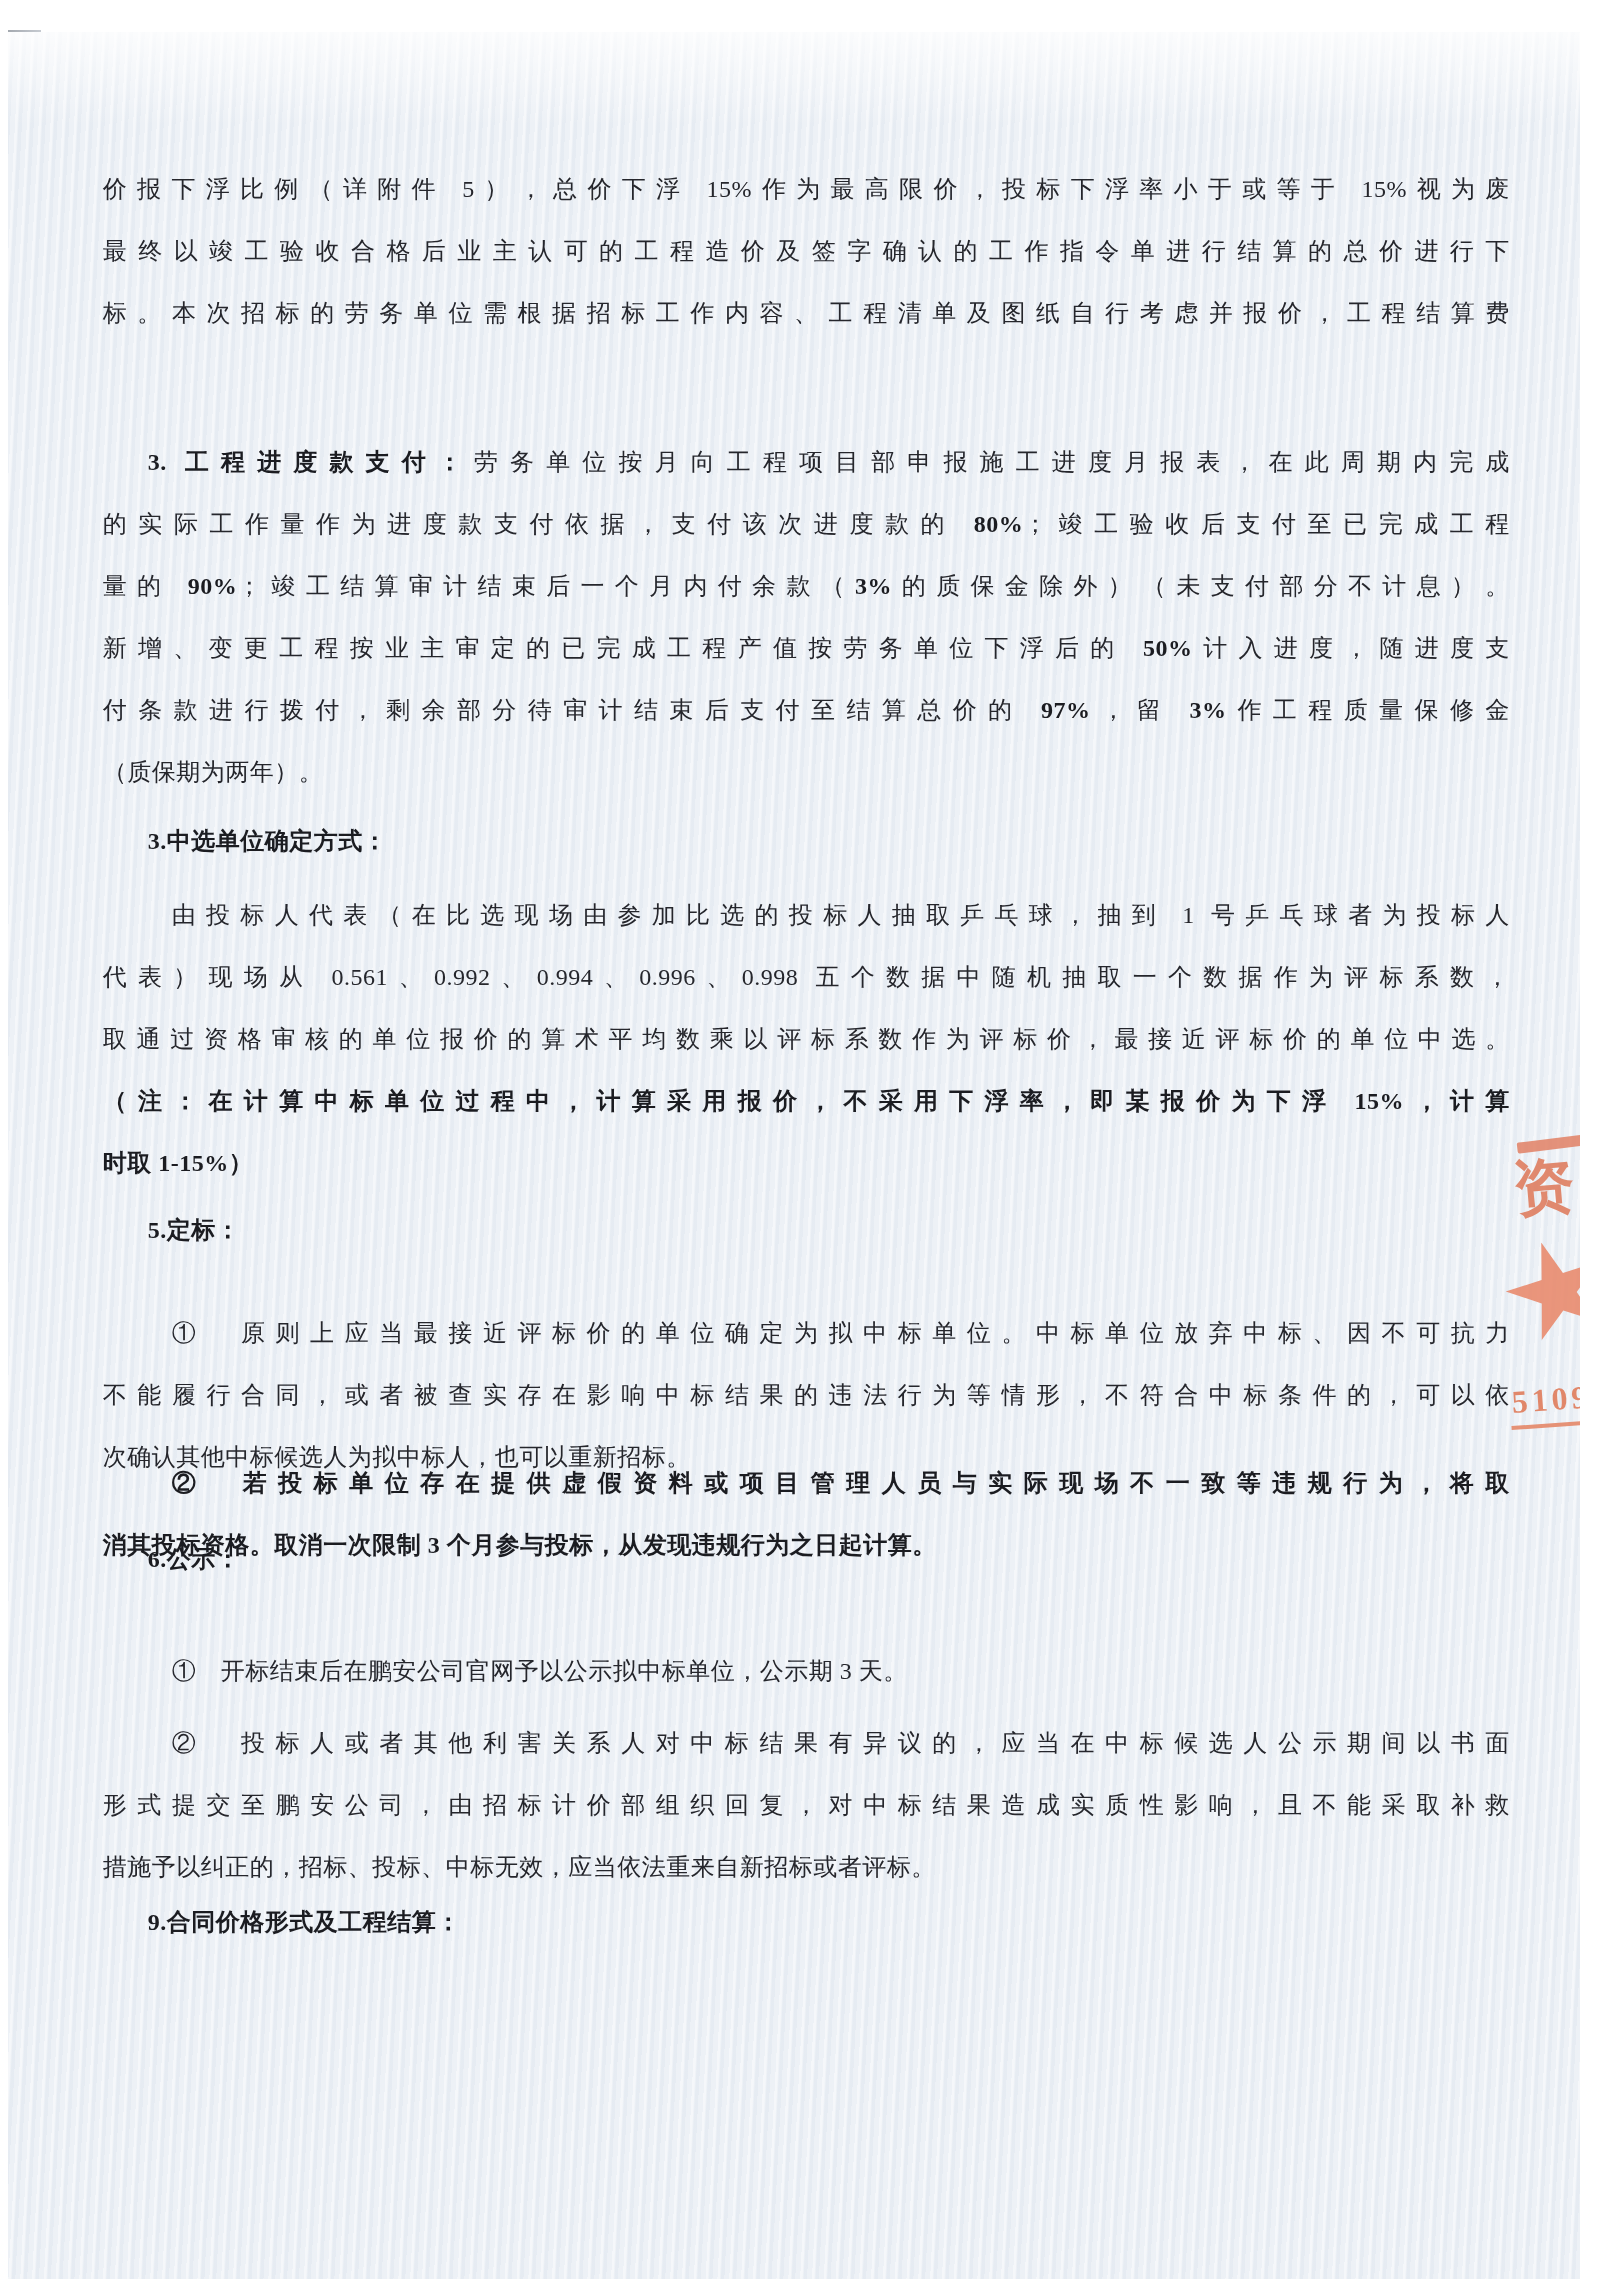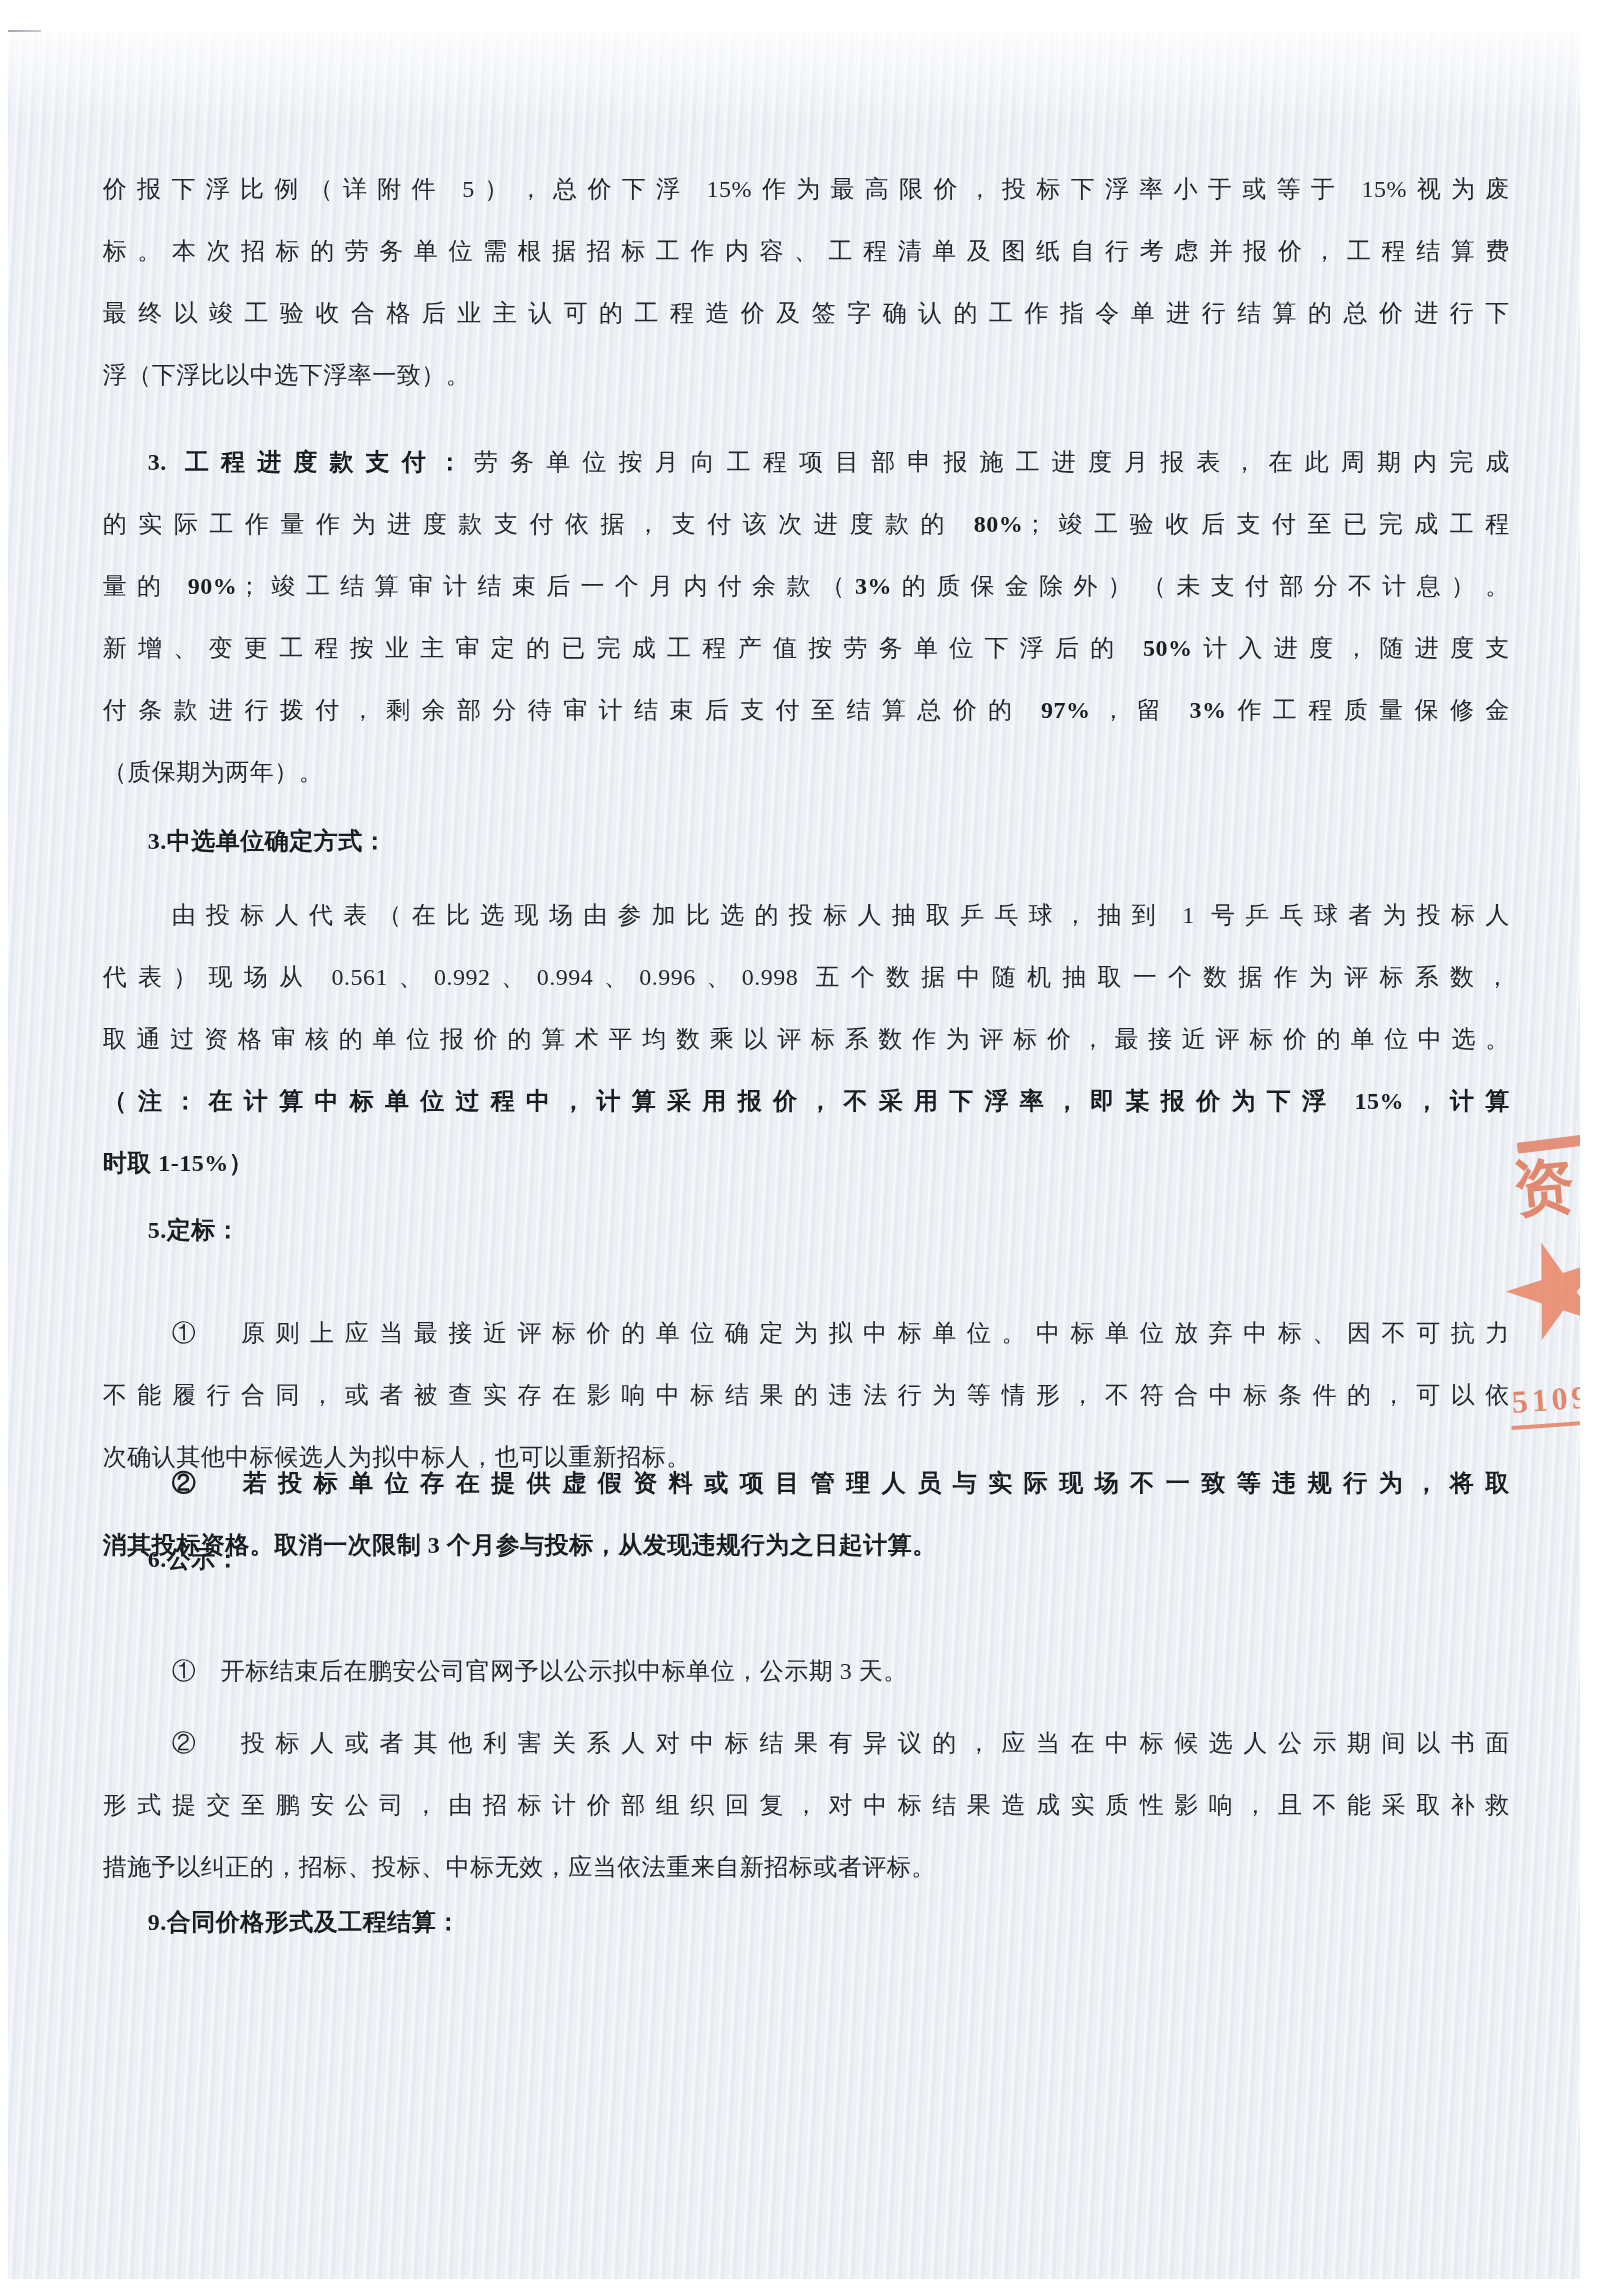--- a/index.html
+++ b/index.html
@@ -77,23 +77,22 @@
 </head>
 <body>
 
 <div class="scan">
   <div class="corner-mark"></div>
 
   <div class="paper">
 
     <div class="para p1">
         <div class="line fill"><span>价报下浮比例（详附件 5），总价下浮 15%作为最高限价，投标下浮率小于或等于 15%视为废</span></div>
+        <div class="line fill"><span>最终以竣工验收合格后业主认可的工程造价及签字确认的工作指令单进行结算的总价进行下</span></div>
         <div class="line fill"><span>标。本次招标的劳务单位需根据招标工作内容、工程清单及图纸自行考虑并报价，工程结算费</span></div>
-        <div class="line fill"><span>最终以竣工验收合格后业主认可的工程造价及签字确认的工作指令单进行结算的总价进行下</span></div>
-        <div class="line"><span>浮（下浮比以中选下浮率一致）。</span></div>
       </div>
 
     <div class="para p3 indent1">
         <div class="line fill"><b>3. 工程进度款支付：</b><span>劳务单位按月向工程项目部申报施工进度月报表，在此周期内完成</span></div>
         <div class="line fill"><span>的实际工作量作为进度款支付依据，支付该次进度款的 </span><b>80%</b><span>；竣工验收后支付至已完成工程</span></div>
         <div class="line fill"><span>量的 </span><b>90%</b><span>；竣工结算审计结束后一个月内付余款（</span><b>3%</b><span>的质保金除外）（未支付部分不计息）。</span></div>
         <div class="line fill"><span>新增、变更工程按业主审定的已完成工程产值按劳务单位下浮后的 </span><b>50%</b><span>计入进度，随进度支</span></div>
         <div class="line fill"><span>付条款进行拨付，剩余部分待审计结束后支付至结算总价的 </span><b>97%</b><span>，留 </span><b>3%</b><span>作工程质量保修金</span></div>
         <div class="line"><span>（质保期为两年）。</span></div>
       </div>

